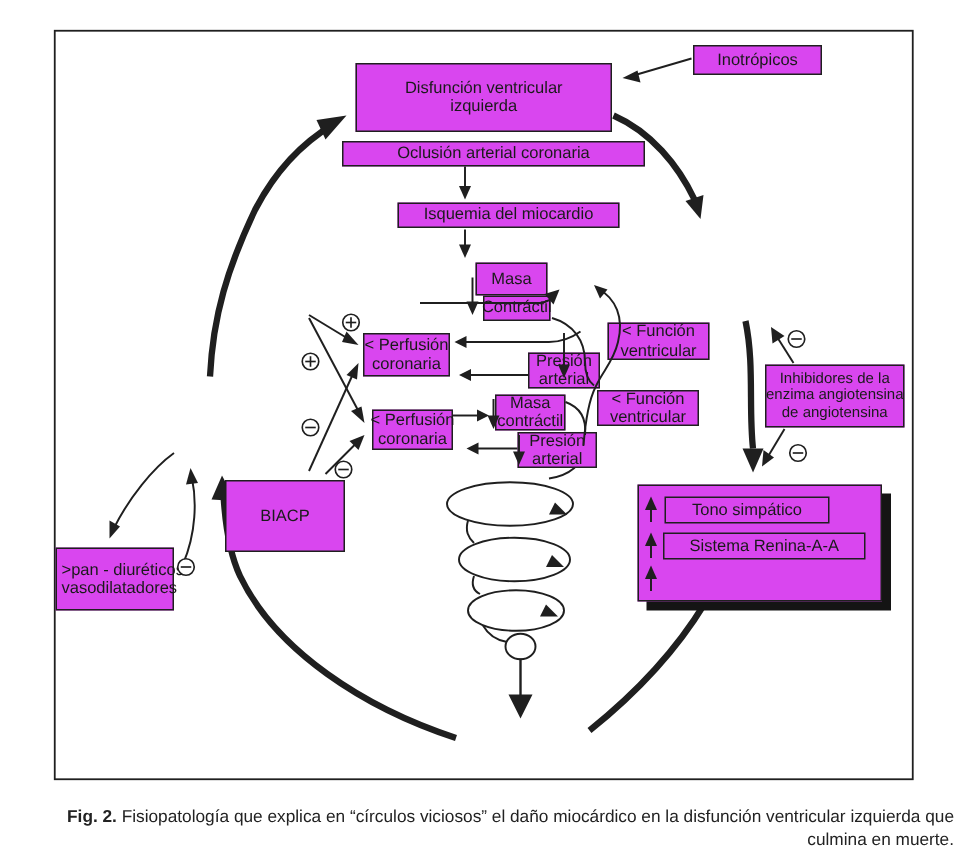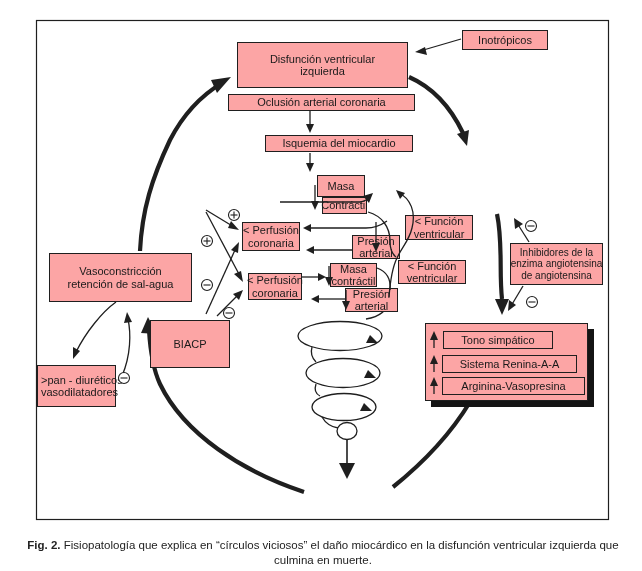--- a/index.html
+++ b/index.html
@@ -1,27 +1,27 @@
 <!DOCTYPE html>
 <html><head>
 <meta charset="utf-8">
 <style>
   html,body{margin:0;padding:0;background:#fff;}
   .stage{position:relative;width:642px;height:571px;background:#fff;overflow:hidden;
          font-family:"Liberation Sans","DejaVu Sans",sans-serif;color:#1a1a1a;}
   svg.layer{position:absolute;left:0;top:0;pointer-events:none;}
-  .bx{position:absolute;box-sizing:border-box;background:#fca5a5;border:1.5px solid #1f1f1f;
+  .bx{position:absolute;box-sizing:border-box;background:#d946ef;border:1.5px solid #1f1f1f;
       display:flex;flex-direction:column;justify-content:center;align-items:center;
       text-align:center;font-size:11px;line-height:1.12;z-index:3;}
   .bx span{display:block;white-space:nowrap;}
   .shadow{position:absolute;background:#141414;z-index:2;}
   .stackouter{z-index:3;}
   .stackrow{z-index:4;}
   .caption{position:absolute;left:10px;top:538px;width:626px;font-size:11.5px;
-           line-height:1.32;text-align:center;color:#222;}
+           line-height:1.32;text-align:right;color:#222;}
   .caption .b{font-weight:bold;}
   .small{font-size:10px;}
   .leftalign{align-items:flex-start;text-align:left;padding-left:3px;}
   path,line,ellipse,rect.fr{fill:none;stroke:#1f1f1f;}
   .thick{stroke-width:4.2px;}
   .thin{stroke-width:1.3px;}
   .head{fill:#1f1f1f;stroke:none;}
   .sign circle{fill:#fff;stroke:#1f1f1f;stroke-width:1.1px;}
   .sign line{stroke:#1f1f1f;stroke-width:1.1px;}
 </style>
@@ -98,21 +98,21 @@
     </g>
   </svg>
 
   <div class="bx" style="left:237px;top:42px;width:171px;height:46px">
     <span>Disfunción ventricular</span>
     <span>izquierda</span>
   </div>
   <div class="bx" style="left:462px;top:30px;width:86px;height:20px">
     <span>Inotrópicos</span>
   </div>
-  <div class="bx" style="left:228px;top:94px;width:187px;height:17px">
+  <div class="bx" style="left:228px;top:94px;width:202px;height:17px">
     <span>Oclusión arterial coronaria</span>
   </div>
   <div class="bx" style="left:265px;top:135px;width:148px;height:17px">
     <span>Isquemia del miocardio</span>
   </div>
   <div class="bx" style="left:317px;top:175px;width:48px;height:22px">
     <span>Masa</span>
   </div>
   <div class="bx" style="left:322px;top:197px;width:45px;height:17px">
     <span>Contráctil</span>
@@ -137,24 +137,20 @@
     <span>&lt; Función</span>
     <span>ventricular</span>
   </div>
   <div class="bx" style="left:345px;top:288px;width:53px;height:24px">
     <span>Presión</span>
     <span>arterial</span>
   </div>
   <div class="bx" style="left:248px;top:273px;width:54px;height:27px">
     <span>&lt; Perfusión</span>
     <span>coronaria</span>
-  </div>
-  <div class="bx" style="left:49px;top:253px;width:143px;height:49px">
-    <span>Vasoconstricción</span>
-    <span>retención de sal-agua</span>
   </div>
   <div class="bx" style="left:150px;top:320px;width:80px;height:48px">
     <span>BIACP</span>
   </div>
   <div class="bx leftalign" style="left:37px;top:365px;width:79px;height:42px">
     <span>&gt;pan - diuréticos</span>
     <span>vasodilatadores</span>
   </div>
   <div class="bx small" style="left:510px;top:243px;width:93px;height:42px">
     <span>Inhibidores de la</span>
@@ -163,23 +159,20 @@
   </div>
 
   <div class="shadow" style="left:431px;top:329px;width:163px;height:78px"></div>
   <div class="bx stackouter" style="left:425px;top:323px;width:163px;height:78px"></div>
   <div class="bx stackrow" style="left:443px;top:331px;width:110px;height:18px">
     <span>Tono simpático</span>
   </div>
   <div class="bx stackrow" style="left:442px;top:355px;width:135px;height:18px">
     <span>Sistema Renina-A-A</span>
   </div>
-  <div class="bx stackrow" style="left:442px;top:377px;width:143px;height:18px">
-    <span>Arginina-Vasopresina</span>
-  </div>
 
 
   <svg class="layer" width="642" height="571" viewBox="0 0 642 571" style="z-index:6">
 
     <g class="thin">
       <path d="M310,111 L310,128"></path>
         <path class="head" d="M310,133 L306,124 L314,124 Z"></path>
     </g>
     <g class="thin">
       <path d="M310,153 L310,167"></path>

